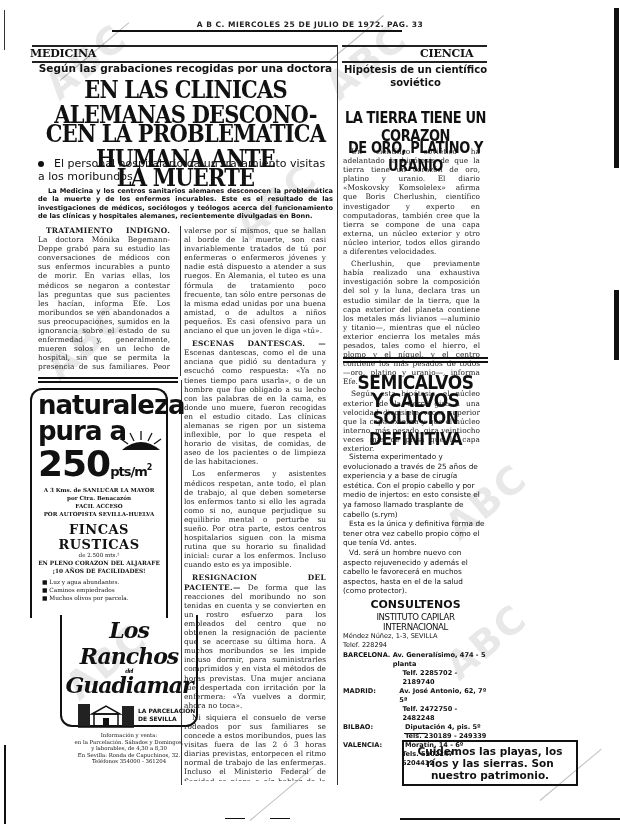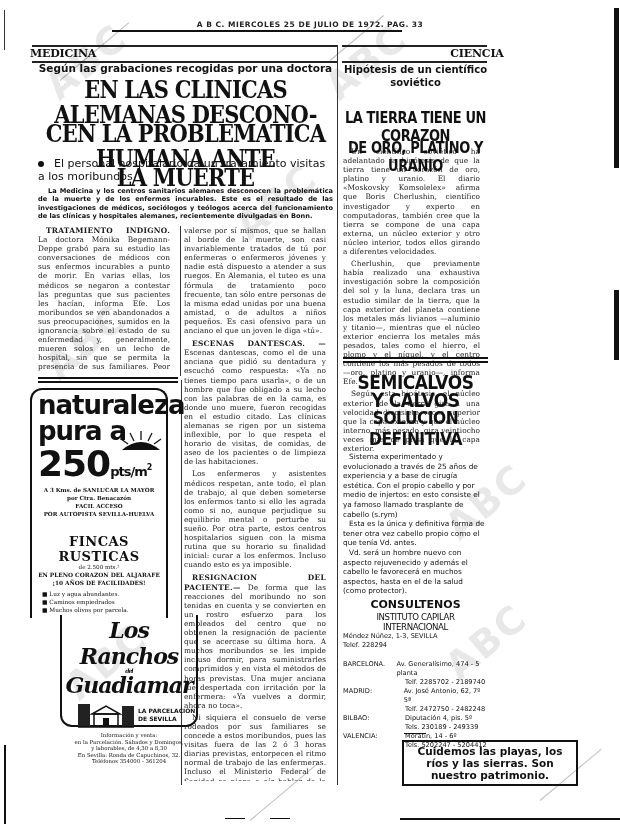--- a/index.html
+++ b/index.html
@@ -65,21 +65,21 @@
 
 <div class="abs folio">A B C. MIERCOLES 25 DE JULIO DE 1972. PAG. 33</div>
 <div class="abs folio-rule"></div>
 
 <div class="abs sec-rule" style="left:32px;top:45px;width:305px;"></div>
 <div class="abs sec-label" style="left:30px;top:47px;">MEDICINA</div>
 <div class="abs sec-rule" style="left:32px;top:61px;width:305px;"></div>
 
 <div class="abs sec-rule" style="left:342px;top:45px;width:145px;"></div>
 <div class="abs col-divider" style="left:337px;top:45px;height:740px;"></div>
-<div class="abs sec-label" style="left:444px;top:47px;width:66px;text-align:center;">CIENCIA</div>
+<div class="abs sec-label" style="left:420px;top:47px;width:66px;text-align:left;">CIENCIA</div>
 <div class="abs sec-rule" style="left:342px;top:61px;width:145px;"></div>
 
 <div class="abs" style="left:38px;top:62px;width:295px;">
   <div class="kicker">Según las grabaciones recogidas por una doctora</div>
   <div style="margin-top:3px;height:78px;">
     <div class="headline">EN LAS CLINICAS ALEMANAS DESCONO-</div>
     <div class="headline">CEN LA PROBLEMATICA HUMANA ANTE</div>
     <div class="headline">LA MUERTE</div>
   </div>
   <div class="sub" style="margin-top:2px;padding-left:0;">
@@ -122,21 +122,21 @@
   </div>
   <div style="margin:2px 0 0 6px;white-space:nowrap;">
     <span class="ad-big" style="font-size:36px;">250</span><span class="ad-big" style="font-size:13px;">pts/m</span><sup style="font-family:'DejaVu Sans',sans-serif;font-size:8px;font-weight:bold;">2</sup>
   </div>
   <div class="ad-serif" style="font-size:5.6px;line-height:8px;font-weight:bold;margin-top:4px;">
     <div>A 3 Kms. de SANLUCAR LA MAYOR</div>
     <div>por Ctra. Benacazón</div>
     <div>FACIL ACCESO</div>
     <div>POR AUTOPISTA SEVILLA-HUELVA</div>
   </div>
-  <div class="ad-serif" style="font-size:13px;font-weight:bold;margin-top:16px;letter-spacing:0.5px;">FINCAS RUSTICAS</div>
+  <div class="ad-serif" style="font-size:13px;font-weight:bold;margin-top:4px;letter-spacing:0.5px;">FINCAS RUSTICAS</div>
   <div class="ad-serif" style="font-size:5.6px;">de 2.500 mts.²</div>
   <div class="ad-serif" style="font-size:5.8px;font-weight:bold;margin-top:2px;">EN PLENO CORAZON DEL ALJARAFE</div>
   <div class="ad-serif" style="font-size:5.8px;font-weight:bold;margin-top:2px;">¡10 AÑOS DE FACILIDADES!</div>
   <div style="font-family:'DejaVu Serif',serif;font-size:5.8px;line-height:8px;margin:4px 0 0 10px;">
     <div>■ <span>Luz y agua abundantes.</span></div>
     <div>■ <span>Caminos empiedrados</span></div>
     <div>■ <span>Muchos olivos por parcela.</span></div>
   </div>
 </div>
 <div class="abs ad-box" style="left:40px;top:615px;width:134px;height:110px;border-top:none;border-radius:0 0 12px 12px;margin-left:20px;">
@@ -191,21 +191,21 @@
     <p>Sistema experimentado y evolucionado a través de 25 años de experiencia y a base de cirugía estética. Con el propio cabello y por medio de injertos: en esto consiste el ya famoso llamado trasplante de cabello (s.rym)</p>
     <p>Esta es la única y definitiva forma de tener otra vez cabello propio como el que tenía Vd. antes.</p>
     <p>Vd. será un hombre nuevo con aspecto rejuvenecido y además el cabello le favorecerá en muchos aspectos, hasta en el de la salud (como protector).</p>
   </div>
   <div style="font-family:'DejaVu Sans',sans-serif;font-weight:bold;font-size:11px;text-align:center;margin-top:2px;">CONSULTENOS</div>
   <div style="font-family:'DejaVu Sans',sans-serif;font-size:8.6px;text-align:center;letter-spacing:-0.4px;margin-top:1px;">INSTITUTO CAPILAR INTERNACIONAL</div>
   <div style="font-family:'DejaVu Sans',sans-serif;font-size:6.6px;text-align:left;line-height:9px;">
     <div>Méndez Núñez, 1-3, SEVILLA</div>
     <div>Telef. 228294</div>
   </div>
-  <div style="margin-top:10px;">
+  <div style="margin-top:1px;font-weight:bold;">
     <div class="contact-row">
         <span class="city">BARCELONA.</span>
         <span>Av. Generalísimo, 474 - 5 planta</span>
       </div>
     <div class="contact-row">
         <span class="city"></span>
         <span>Telf. 2285702 - 2189740</span>
       </div>
     <div class="contact-row">
         <span class="city">MADRID:</span>

